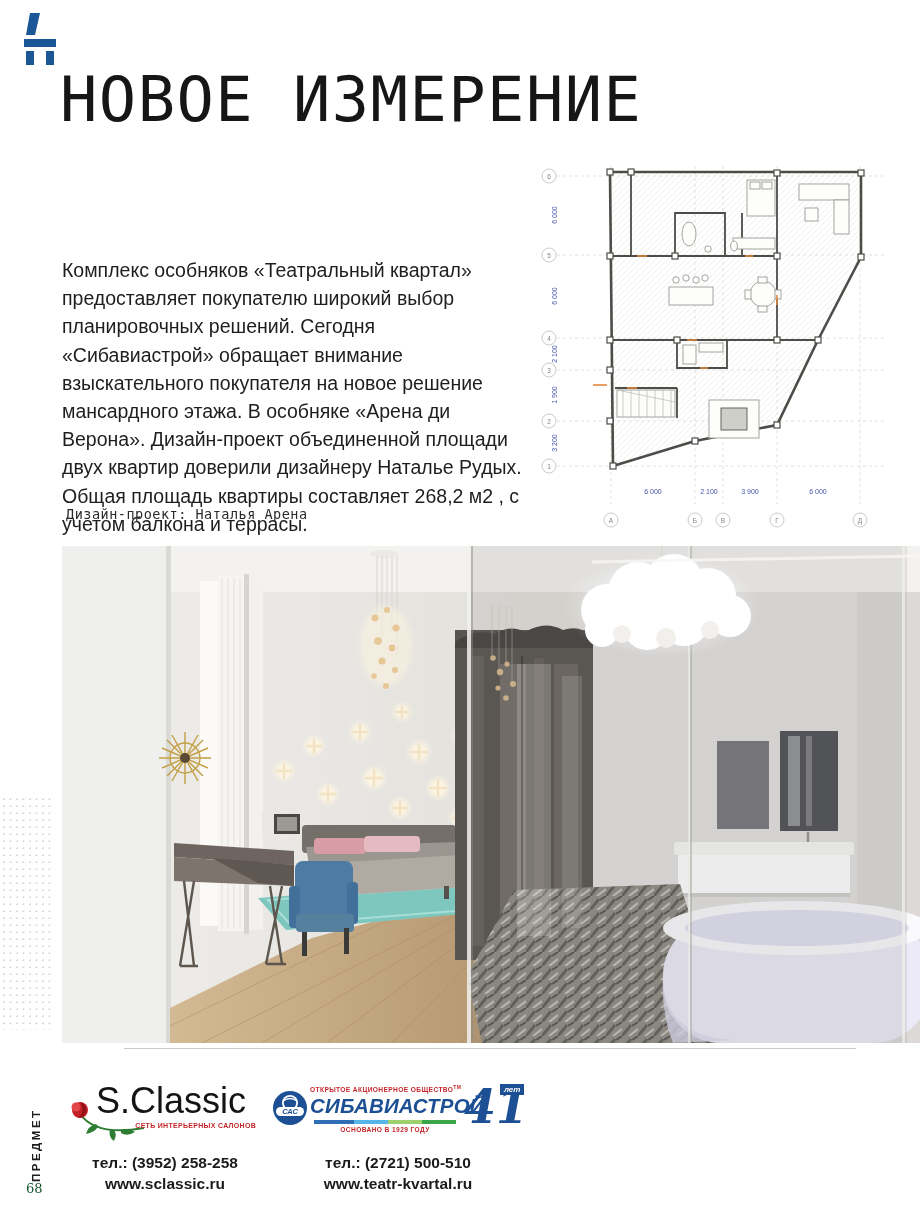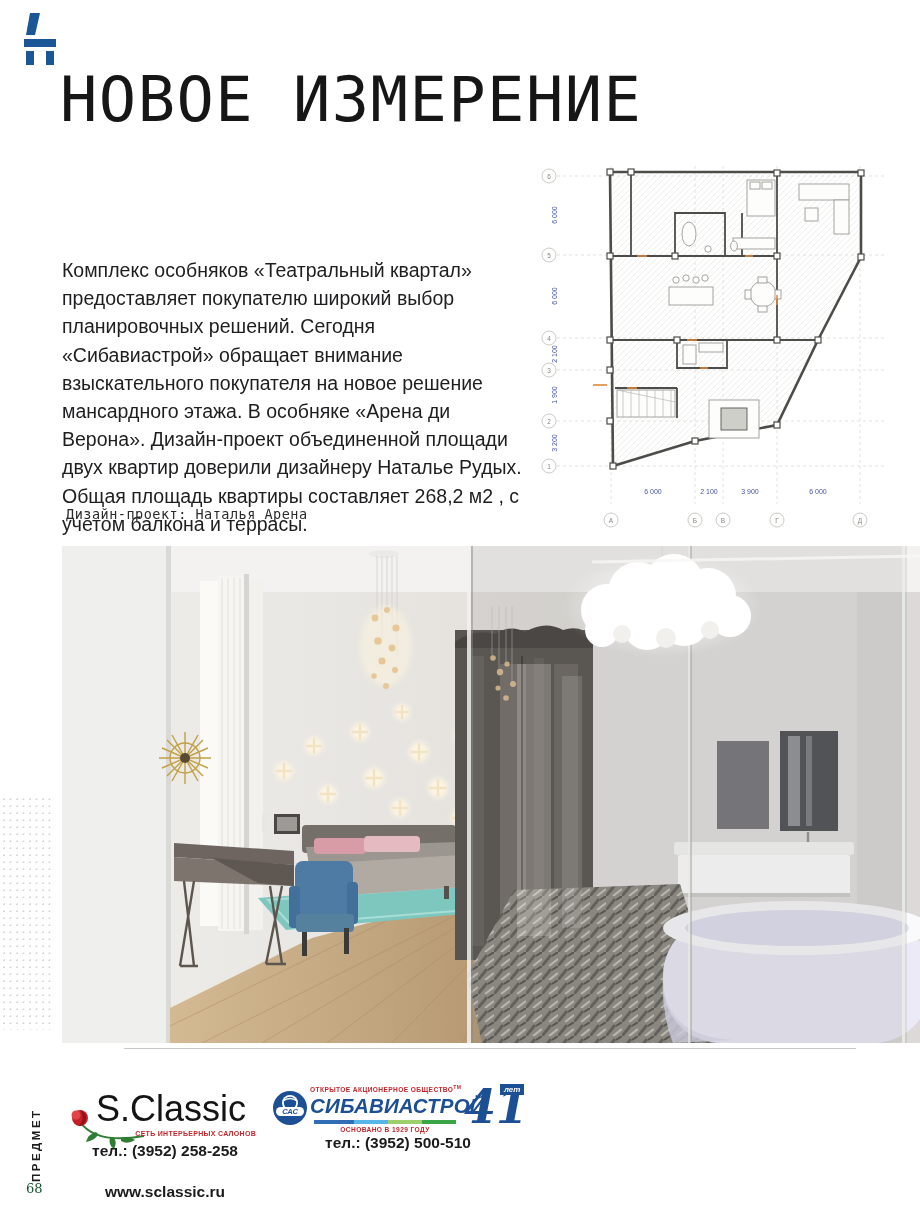--- a/index.html
+++ b/index.html
@@ -36,29 +36,29 @@
   .footer-divider { position:absolute; left:124px; top:1048px; width:732px; height:1px; background:#c9c9c6; }
 
   
   .section-label { position:absolute; left:30px; top:1100px; height:82px;
     writing-mode:vertical-rl; transform:rotate(180deg);
     font-size:11.5px; font-weight:700; letter-spacing:2.5px; color:#1d1d1d; }
   .page-number { position:absolute; left:26px; top:1181px; font-family:"DejaVu Serif", serif;
     font-size:13px; color:#14532d; }
 
   
-  .sclassic-block { position:absolute; left:74px; top:1078px; width:182px;margin-top:8px; }
+  .sclassic-block { position:absolute; left:74px; top:1078px; width:182px; }
   .sc-logo { position:relative; height:66px; }
   .sc-name { position:absolute; left:22px; top:2px; font-size:36px; font-weight:400;
              color:#141414; letter-spacing:0; }
   .sc-tagline { position:absolute; right:0px; top:44px; color:#c3272b; font-size:7px;
                 font-weight:700; letter-spacing:0.3px; white-space:nowrap; }
   .rose-icon { position:absolute; left:-8px; top:16px; }
 
-  .contact-phone { position:absolute; width:100%; text-align:center; top:56px;
+  .contact-phone { position:absolute; width:100%; text-align:center; top:76px;
                    font-weight:700; font-size:15.5px; color:#1b1b1b; white-space:nowrap; }
   .contact-site  { position:absolute; width:100%; text-align:center; top:97px;
                    font-weight:700; font-size:15.5px; color:#1b1b1b; white-space:nowrap; }
 
   
   .sibav-block { position:absolute; left:272px; top:1078px; width:252px; }
   .sb-logo { position:relative; height:66px; }
   .sb-emblem { position:absolute; left:0; top:12px; }
   .sb-col { position:absolute; left:38px; top:6px; width:150px; text-align:center; }
   .sb-oao { color:#c3272b; font-size:6.6px; font-weight:700; letter-spacing:0.4px; white-space:nowrap; }
@@ -508,17 +508,18 @@
         <div class="sb-oao"><span>ОТКРЫТОЕ АКЦИОНЕРНОЕ ОБЩЕСТВО</span><sup>ТМ</sup></div>
         <div class="sb-name">СИБАВИАСТРОЙ</div>
         <div class="sb-stripe"></div>
         <div class="sb-founded">ОСНОВАНО В 1929 ГОДУ</div>
       </div>
       <div class="sb-anniv">
         <div class="sb-85">41</div>
         <div class="sb-let">лет</div>
       </div>
     </div>
-    <div class="contact-phone">тел.:  (3952) 500-510</div>
+    <div class="contact-phone">тел.:  (2721) 500-510</div>
+    <div class="contact-site">www.teatr-kvartal.ru</div>
   </div>
 
 
 </div>
 
 </body></html>

